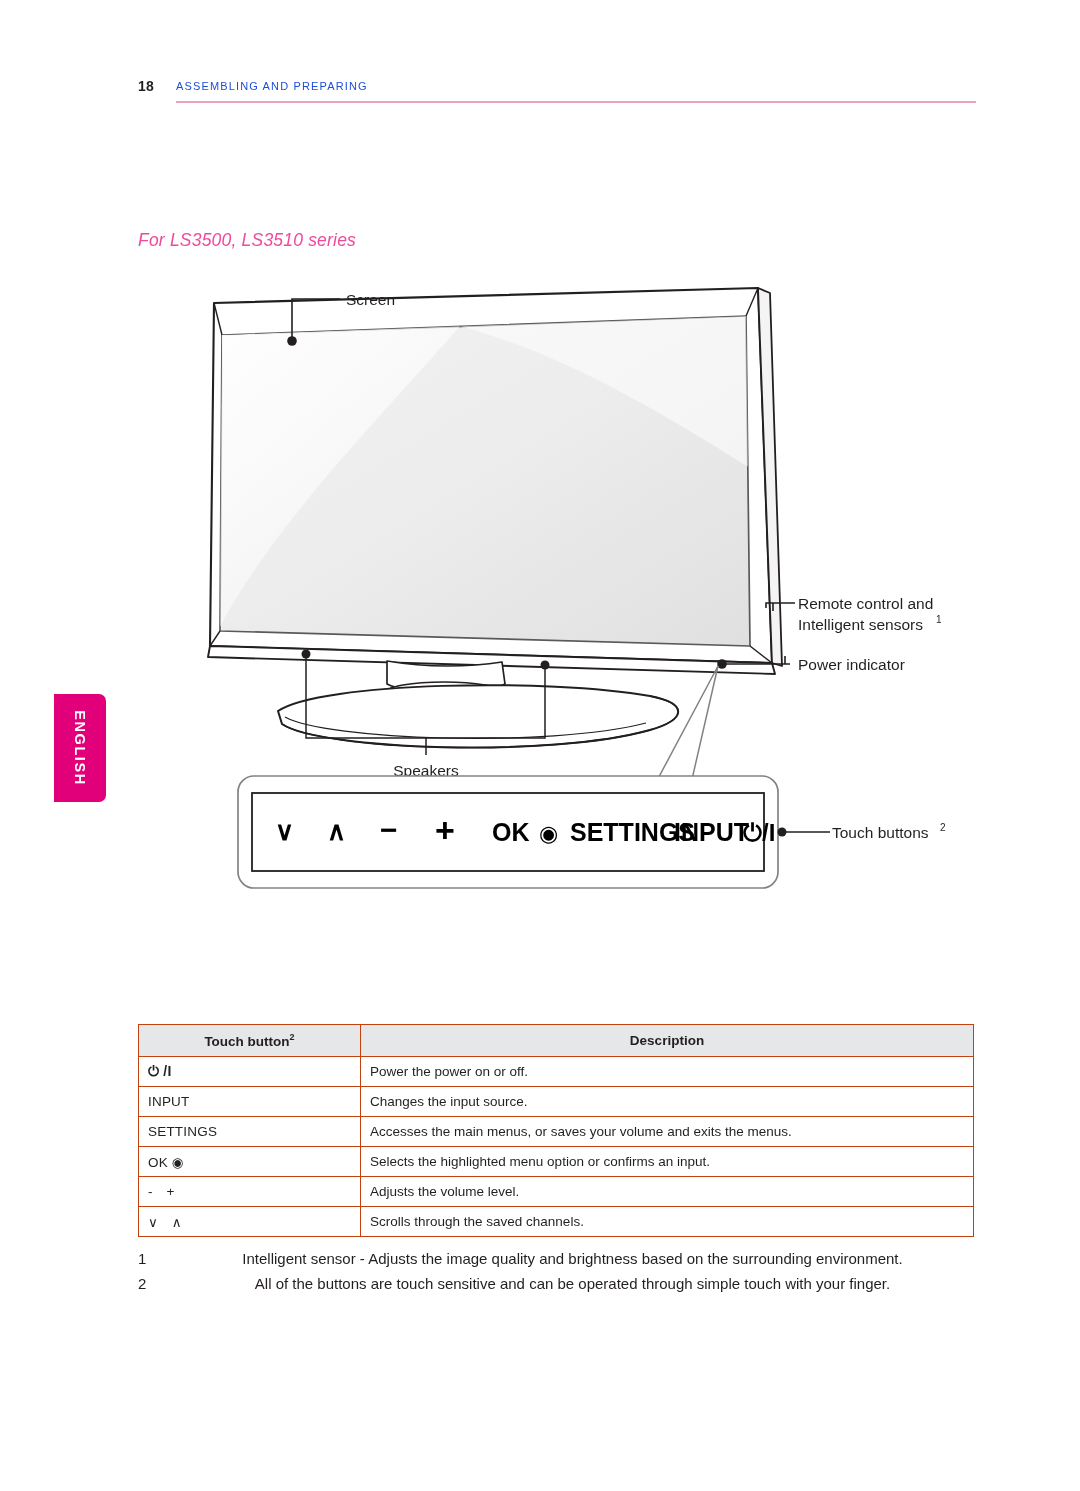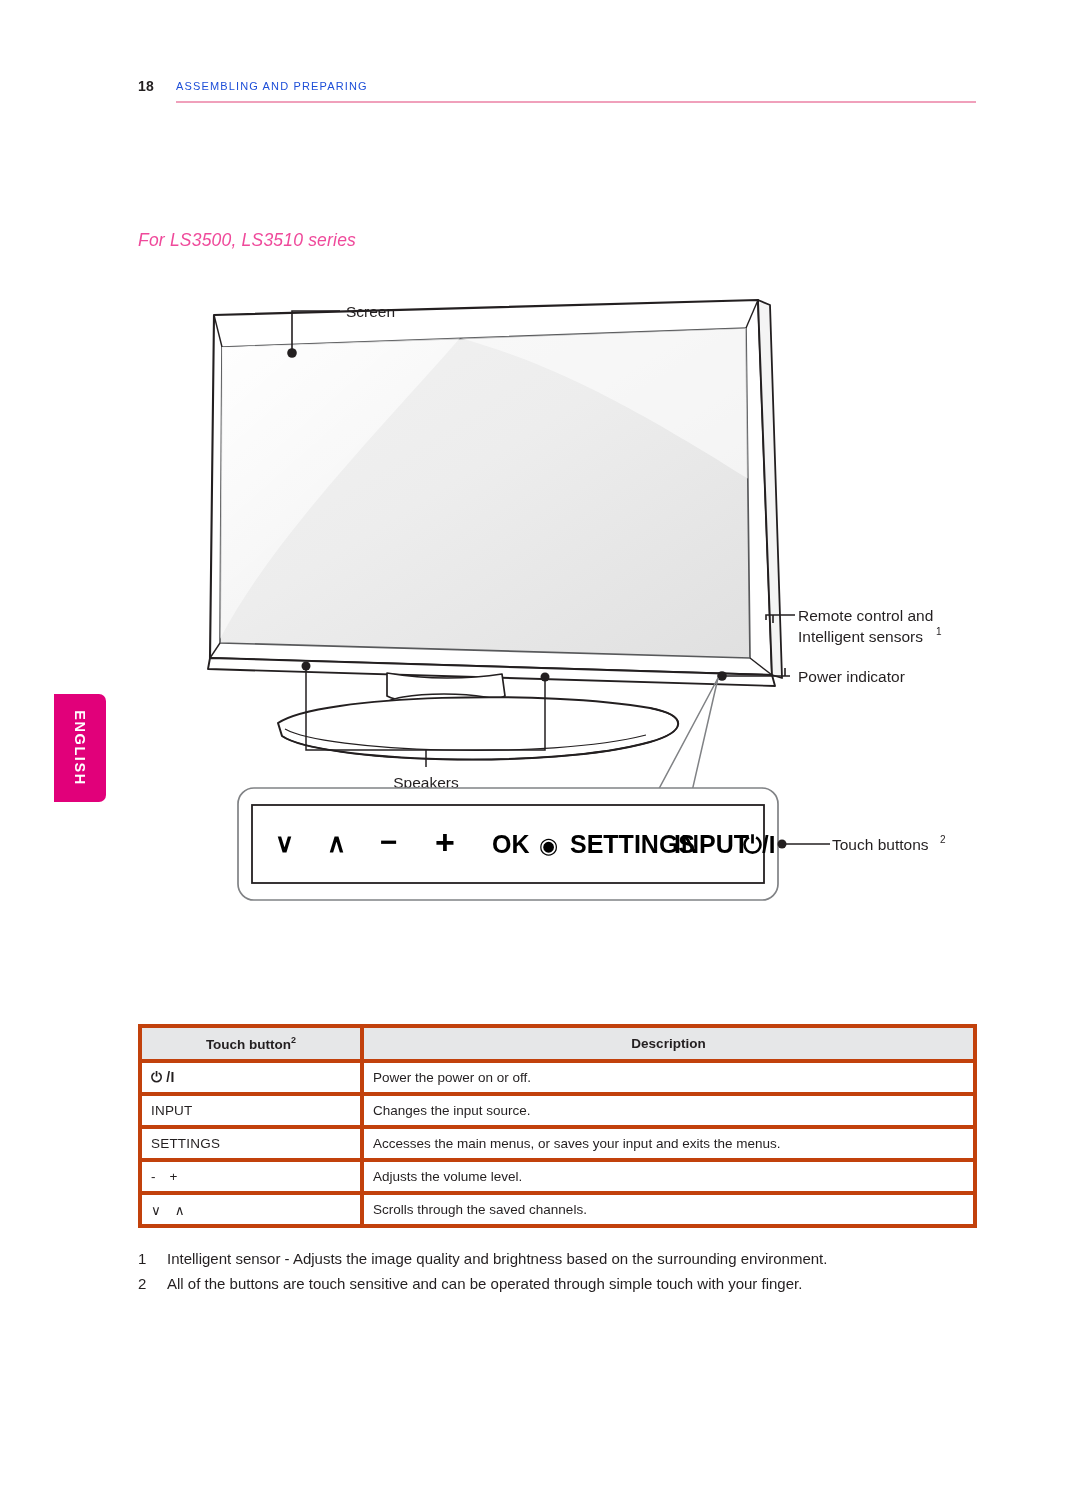--- a/index.html
+++ b/index.html
@@ -80,21 +80,21 @@
     font-size: 17.5px;
     color: #ef4a9b;
     letter-spacing: 0.2px;
     font-style: italic;
   }
 
   
   #figure {
     position: absolute;
     left: 130px;
-    top: 280px;
+    top: 268px;
     width: 860px;
     height: 640px;
   }
   #figure svg { display: block; }
 
   .fig-label {
     font-family: "Liberation Sans", sans-serif;
     font-size: 15.5px;
     fill: #231f20;
   }
@@ -113,21 +113,21 @@
     top: 1024px;
     width: 835px;
     border-collapse: collapse;
     table-layout: fixed;
     font-size: 13.5px;
   }
   #button-table col.c1 { width: 222px; }
   #button-table col.c2 { width: 613px; }
   #button-table th,
   #button-table td {
-    border: 4px solid #c2410c;
+    border: 1px solid #c2410c;
     padding: 0 9px;
     height: 29px;
     color: #231f20;
     font-weight: normal;
     vertical-align: middle;
   }
   #button-table thead th {
     background: #e6e7e8;
     text-align: center;
     font-weight: bold;
@@ -156,21 +156,21 @@
     line-height: 25px;
   }
   .footnote {
     display: flex;
     align-items: flex-start;
   }
   .footnote .num {
     width: 29px;
     flex: 0 0 29px;
   }
-  .footnote .txt { flex: 1 1 auto; }
+  .footnote .txt { flex: 1 1 auto; text-align: center; }
 </style>
 </head>
 <body>
 
 <div id="page-header">
   <div id="page-number">18</div>
   <div id="header-title">ASSEMBLING AND PREPARING</div>
 </div>
 <div id="header-rule"></div>
 
@@ -303,21 +303,25 @@
     <tr>
       <td class="btn-cell power">⏻ /I</td>
       <td>Power the power on or off.</td>
     </tr>
     <tr>
       <td class="btn-cell">INPUT</td>
       <td>Changes the input source.</td>
     </tr>
     <tr>
       <td class="btn-cell">SETTINGS</td>
-      <td>Accesses the main menus, or saves your input and exits the menus.</td>
+      <td>Accesses the main menus, or saves your volume and exits the menus.</td>
+    </tr>
+    <tr>
+      <td class="btn-cell">OK ◉</td>
+      <td>Selects the highlighted menu option or confirms an input.</td>
     </tr>
     <tr>
       <td class="btn-cell pm-pair">- +</td>
       <td>Adjusts the volume level.</td>
     </tr>
     <tr>
       <td class="btn-cell pm-pair">∨ ∧</td>
       <td>Scrolls through the saved channels.</td>
     </tr>
   </tbody>

